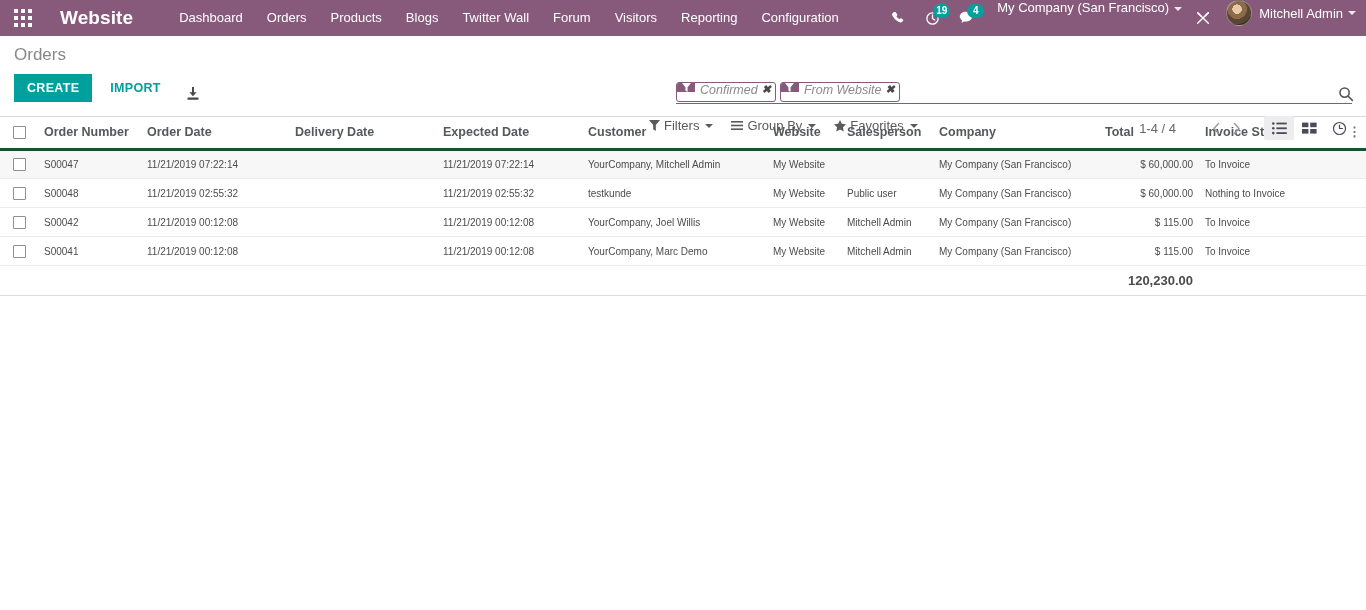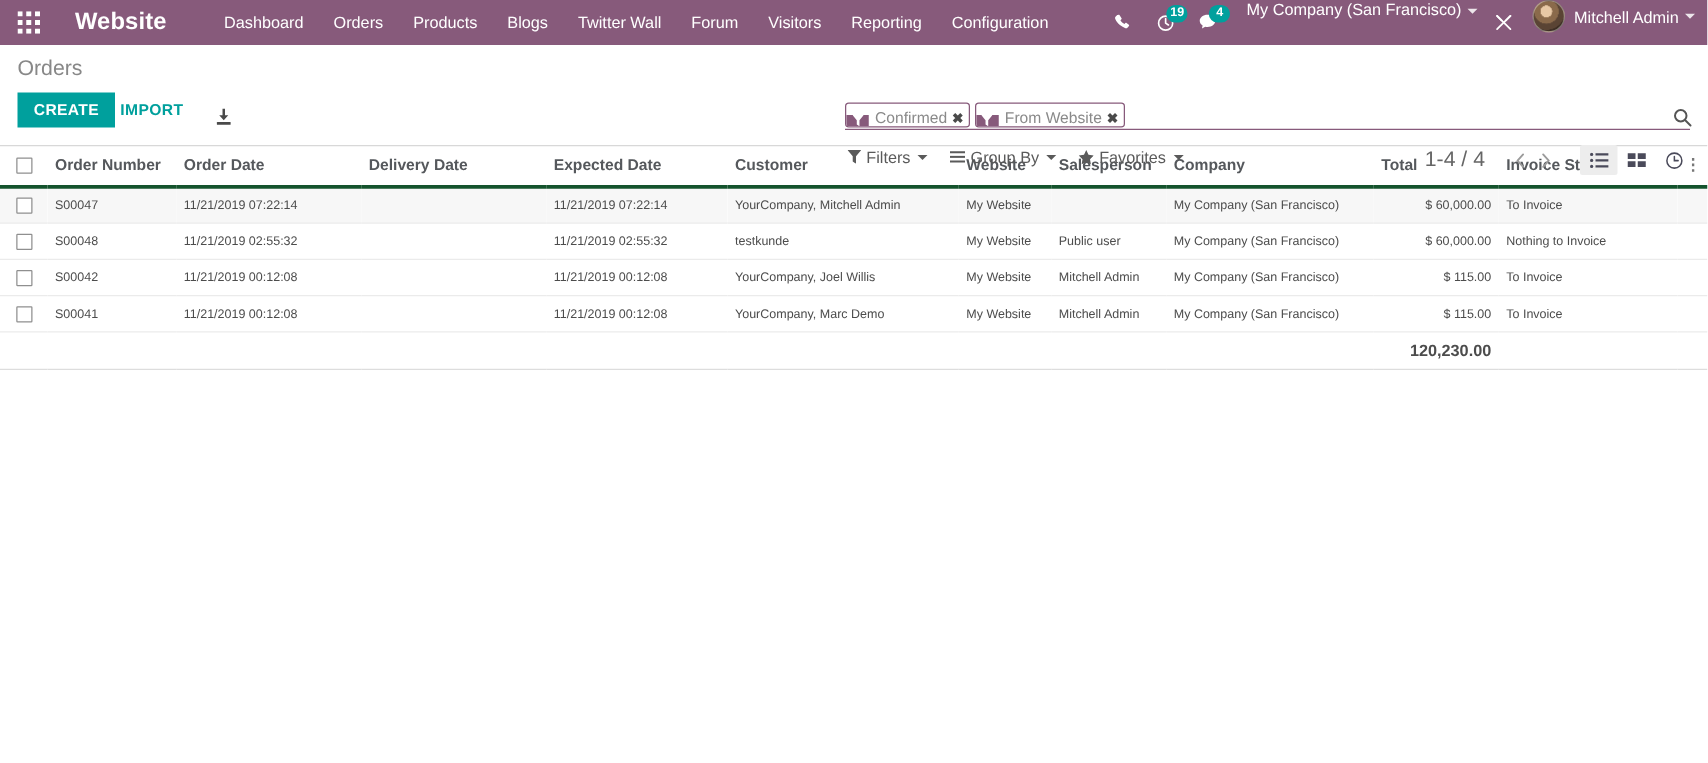--- a/index.html
+++ b/index.html
@@ -137,20 +137,21 @@
     cursor: pointer;
     font-family: inherit;
   }
   .btn-import {
     background: transparent;
     border: none;
     color: #00A09D;
     font-size: 12.5px;
     font-weight: bold;
     letter-spacing: .3px;
+    margin-left: 14px;
     cursor: pointer;
     font-family: inherit;
     padding: 7px 4px;
   }
   .btn-download {
     margin-left: 20px;
     cursor: pointer;
     display: flex; align-items: center;
   }
 
@@ -159,29 +160,30 @@
     position: absolute;
     left: 676px; top: 46px;
     width: 676px;
     height: 22px;
     border-bottom: 1px solid #875A7B;
     display: flex;
     align-items: stretch;
   }
   .facet {
     display: flex;
-    align-items: flex-end;
+    align-items: flex-start;
     border: 1px solid #875A7B;
     border-radius: 3px;
     height: 20px;
     margin-right: 4px;
     overflow: hidden;
     background: #FFFFFF;
     cursor: pointer;
     flex: none;
+    font-style: italic;
   }
   .facet-ico {
     background: #875A7B;
     color: #FFFFFF;
     display: flex; align-items: center; justify-content: center;
     width: 18px;
     font-size: 10px;
   }
   .facet-label {
     color: #8a8a8a;
@@ -210,21 +212,21 @@
   .search-input::placeholder { color: #b3b3b3; }
   .search-icon {
     position: absolute;
     left: 1338px; top: 50px;
     cursor: pointer;
   }
 
   
   .cp-filters {
     position: absolute;
-    left: 678px; top: 82px;
+    left: 649px; top: 82px;
     display: flex;
     align-items: center;
     gap: 0px;
   }
   .filt {
     display: flex; align-items: center;
     color: #5a5a5a;
     font-size: 13px;
     cursor: pointer;
     padding: 0 10px 0 0;
@@ -243,23 +245,23 @@
   }
 
   
   .cp-pager {
     position: absolute;
     right: 12px; top: 80px;
     display: flex;
     align-items: center;
   }
   .pager-count {
-    font-size: 17px;
+    font-size: 13px;
     color: #666666;
-    margin-right: 18px;
+    margin-right: 30px;
     white-space: nowrap;
   }
   .pager-arrow {
     width: 20px; height: 22px;
     display: flex; align-items: center; justify-content: center;
     color: #9b9b9b;
     cursor: pointer;
   }
   .view-switch {
     display: flex;

